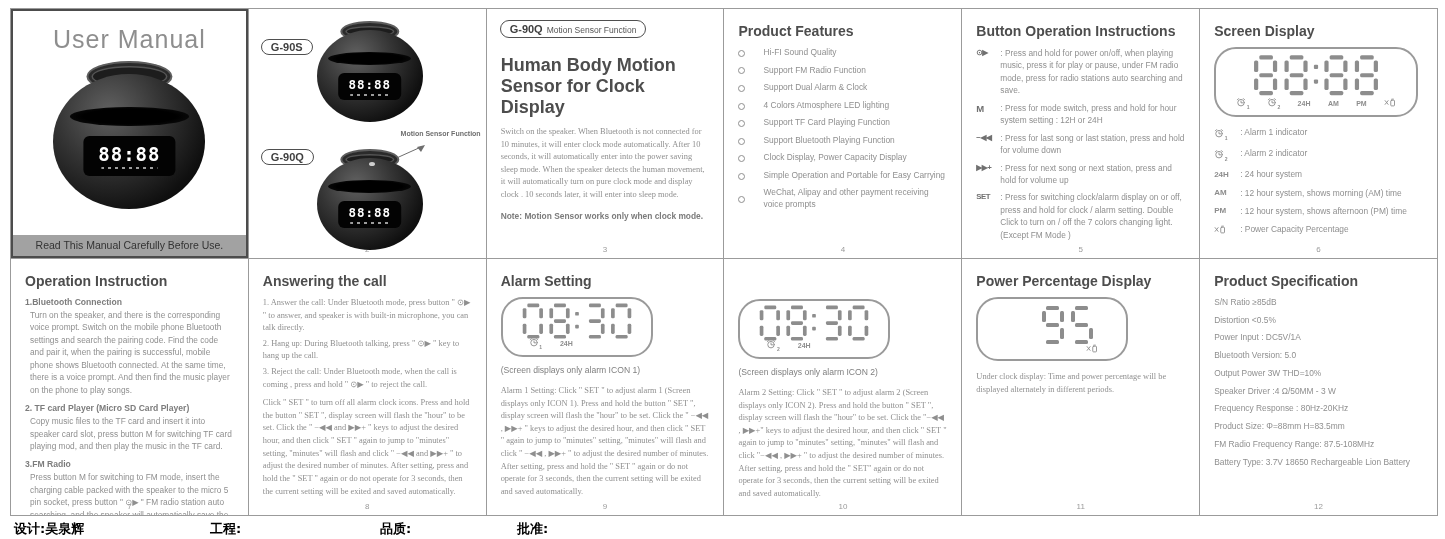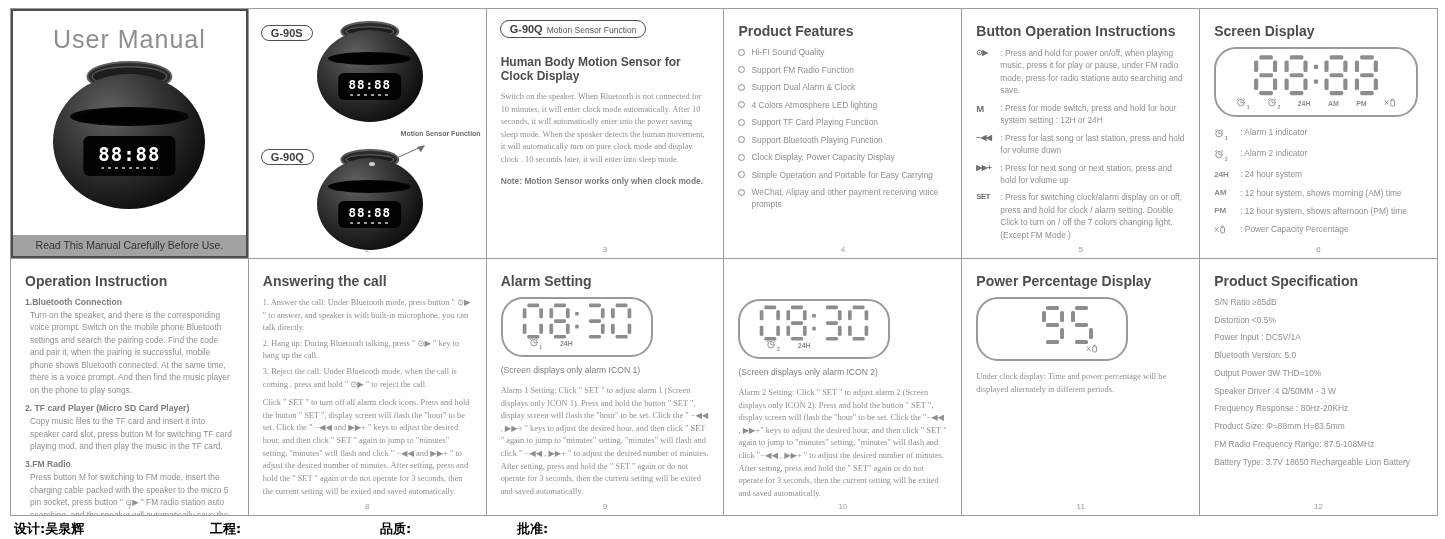--- a/index.html
+++ b/index.html
@@ -37,31 +37,31 @@
   .sp-dots{width:62%;height:2px;background:repeating-linear-gradient(90deg,#9c9c9c 0 3px,transparent 3px 7px);}
   .sp-sensor{position:absolute;left:49%;top:13%;width:6px;height:4px;background:#cfcfcf;border-radius:50%;z-index:5;}
   .sp-lg{left:50%;margin-left:-76px;top:52px;width:152px;height:148px;}
   .sp-lg .sp-time{font-size:19px;}
   .sp-md{width:106px;height:101px;}
   .sp-md .sp-time{font-size:12.5px;}
 
   
   .badge{position:absolute;display:inline-block;border:1.5px solid #4f4f4f;border-radius:10px;
          padding:1px 9px;font-size:11px;font-weight:bold;color:#3f3f3f;background:#fff;z-index:6;}
-  .badge-g90s{left:12px;top:16px;}
+  .badge-g90s{left:12px;top:30px;}
   .badge-g90q{left:12px;top:140px;}
   .badge3{position:absolute;left:13px;top:11px;border:1.5px solid #4f4f4f;border-radius:10px;
           padding:2px 9px;font-size:8.5px;color:#555;background:#fff;}
   .badge3 b{font-size:11px;color:#3f3f3f;margin-right:4px;}
   .annotation{position:absolute;top:121px;right:5px;font-size:7px;font-weight:bold;color:#6e6e6e;}
   .ann-arrow{position:absolute;left:128px;top:133px;}
 
   
   .feat{list-style:none;margin:4px 0 0;padding:0;}
-  .feat li{display:flex;gap:6px;margin:0 0 6.2px;font-size:8.4px;color:#8f8f8f;line-height:1.35;}
+  .feat li{display:flex;gap:18px;margin:0 0 6.2px;font-size:8.4px;color:#8f8f8f;line-height:1.35;align-items:center;}
   .obul{flex:0 0 5px;width:5px;height:5px;border:1px solid #8f8f8f;border-radius:50%;margin-top:1.5px;}
 
   
   .brow{display:flex;margin:0 0 5px;}
   .bkey{flex:0 0 24px;font-size:7.8px;font-weight:bold;color:#707070;letter-spacing:-0.5px;padding-top:1px;}
   .btext{flex:1;font-size:8.3px;color:#8f8f8f;line-height:1.5;}
 
   
   .lcd{position:relative;border:2px solid #9a9a9a;border-radius:22px;background:#fff;box-sizing:border-box;}
   .segrow{display:flex;align-items:center;justify-content:center;}
@@ -156,21 +156,21 @@
     <svg class="ann-arrow" width="52" height="26">
       <line x1="4" y1="23" x2="44" y2="5" stroke="#6e6e6e" stroke-width="1"></line>
       <polygon points="48,3 40,5 44,10" fill="#6e6e6e"></polygon>
     </svg>
     <div class="page">2</div>
   </section>
 
   <section class="panel">
     <span class="badge3"><b>G-90Q</b><span>Motion Sensor Function</span></span>
     <div style="height:32px;"></div>
-    <div class="h1" style="font-size:12px;">Human Body Motion Sensor for Clock Display</div>
+    <div class="h1" style="font-size:18px;">Human Body Motion Sensor for Clock Display</div>
     <p class="bodytext">Switch on the speaker. When Bluetooth is not connected for 10 minutes, it will enter clock mode automatically. After 10 seconds, it will automatically enter into the power saving sleep mode. When the speaker detects the human movement, it will automatically turn on pure clock mode and display clock . 10 seconds later, it will enter into sleep mode.</p>
     <p class="note">Note: Motion Sensor works only when clock mode.</p>
     <div class="page">3</div>
   </section>
 
   <section class="panel">
     <div class="h1">Product Features</div>
     <ul class="feat">
       <li>
           <span class="obul"></span>

